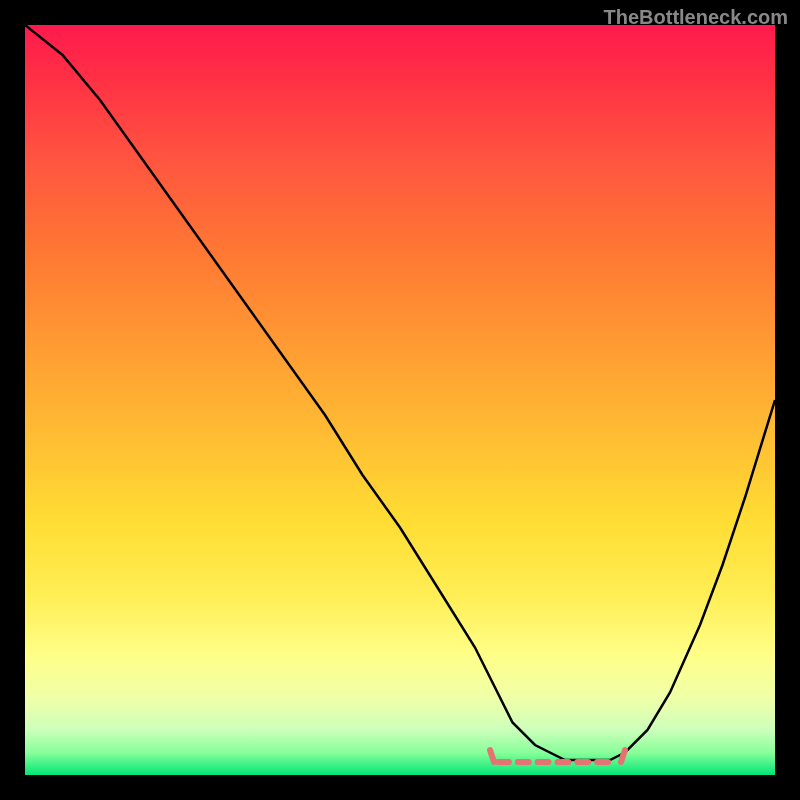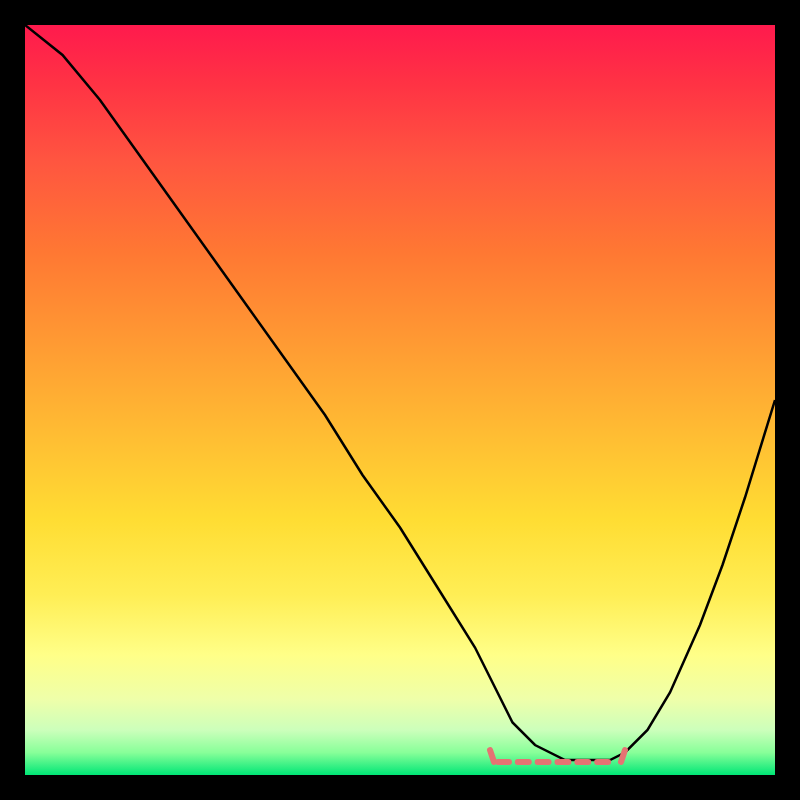--- a/index.html
+++ b/index.html
@@ -53,20 +53,21 @@
     left: 0;
     top: 0;
     width: 100%;
     height: 100%;
   }
 </style>
 </head>
 <body>
 
 <div class="container">
+  <div class="watermark">TheBottleneck.com</div>
   <div class="plot-area">
     <svg class="curve" viewBox="0 0 750 750" preserveAspectRatio="none">
       <path d="M0.0 0.0 L37.5 30.0 L75.0 75.0 L112.5 127.5 L150.0 180.0 L187.5 232.5 L225.0 285.0 L262.5 337.5 L300.0 390.0 L337.5 450.0 L375.0 502.5 L412.5 562.5 L450.0 622.5 L472.5 667.5 L487.5 697.5 L510.0 720.0 L540.0 735.0 L562.5 735.0 L585.0 735.0 L600.0 727.5 L622.5 705.0 L645.0 667.5 L675.0 600.0 L697.5 540.0 L720.0 472.5 L750.0 375.0" stroke="#000" stroke-width="2.5" fill="none" id="main-curve"></path>
       <g id="highlight-marks">
           <line x1="465" y1="725" x2="469" y2="737" stroke="#e57373" stroke-width="6" stroke-linecap="round"></line>
           <line x1="600" y1="725" x2="596" y2="737" stroke="#e57373" stroke-width="6" stroke-linecap="round"></line>
           <line x1="473" y1="737" x2="483.90833333333336" y2="737" stroke="#e57373" stroke-width="6" stroke-linecap="round"></line>
           <line x1="492.8333333333333" y1="737" x2="503.7416666666667" y2="737" stroke="#e57373" stroke-width="6" stroke-linecap="round"></line>
           <line x1="512.6666666666666" y1="737" x2="523.5749999999999" y2="737" stroke="#e57373" stroke-width="6" stroke-linecap="round"></line>
           <line x1="532.5" y1="737" x2="543.4083333333333" y2="737" stroke="#e57373" stroke-width="6" stroke-linecap="round"></line>

